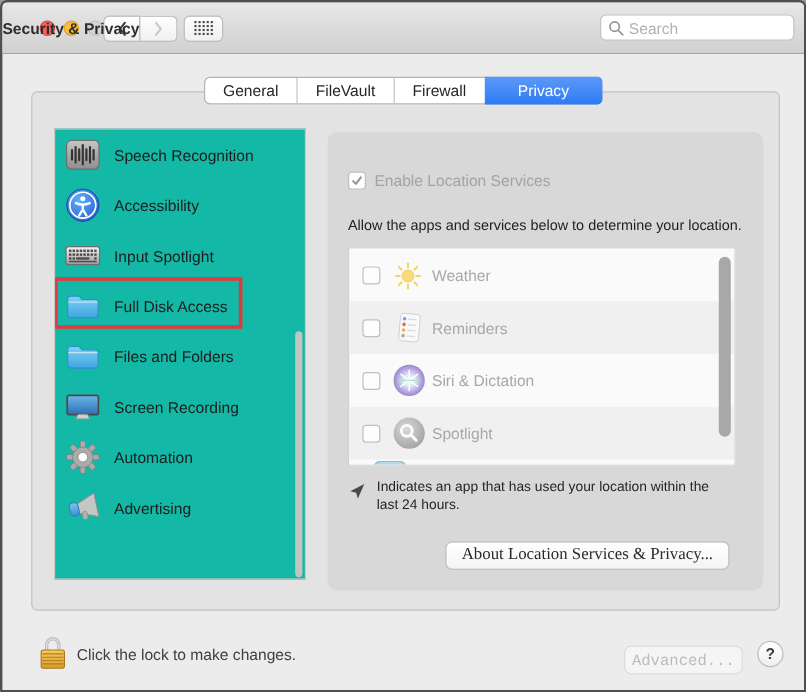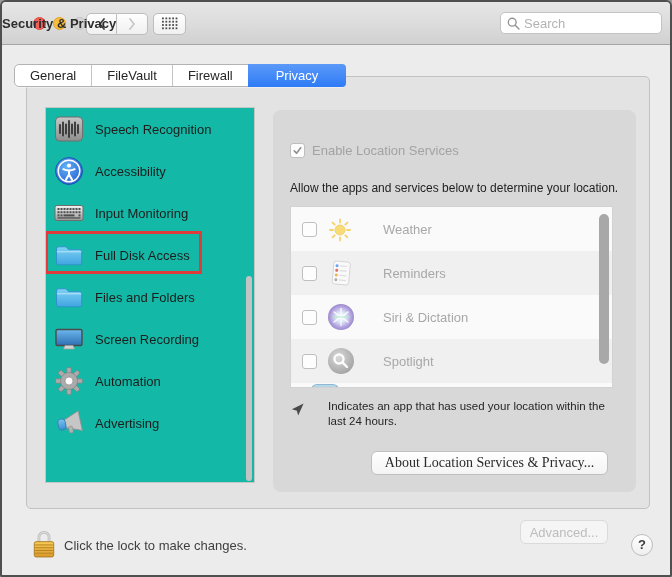--- a/index.html
+++ b/index.html
@@ -24,21 +24,21 @@
     background:linear-gradient(#fefefe,#f0f0f0);border:1px solid #bdbdbd;border-radius:5px;
     display:flex;align-items:center;justify-content:center;padding:0;}
   .wtitle{position:absolute;left:0;right:0;top:0;height:43px;line-height:43px;
     font-size:13px;font-weight:700;color:#2e2e2e;pointer-events:none;}
   .search{position:absolute;right:8px;top:10px;width:162px;height:22px;background:#fff;
     border:1px solid #c3c3c3;border-radius:5px;display:flex;align-items:center;padding:0 6px;}
   .search input{border:none;outline:none;flex:1;font-size:13px;color:#333;min-width:0;
     font-family:"Liberation Sans",sans-serif;background:transparent;margin-left:4px;}
   .search input::placeholder{color:#b2b2b2;}
   
-  .tabsbar{position:absolute;left:12px;right:0;top:62px;display:flex;justify-content:flex-start;z-index:5;}
+  .tabsbar{position:absolute;left:0;right:0;top:62px;display:flex;justify-content:center;z-index:5;}
   .tabset{display:flex;background:#fff;border:1px solid #b3b3b3;border-radius:5px;height:23px;
     box-shadow:0 1px 0 rgba(255,255,255,.4);}
   .tab{border:none;background:transparent;font-size:13px;color:#262626;padding:0 15px;
     height:21px;line-height:21px;border-left:1px solid #c4c4c4;cursor:default;
     font-family:"Liberation Sans",sans-serif;}
   .tab:first-child{border-left:none;}
   .tab.selected{background:linear-gradient(#5b99f8,#2e7bf6);color:#fff;border-left:none;
     border-radius:0 4px 4px 0;margin:-1px -1px -1px 0;height:23px;line-height:23px;padding:0 28px;}
   
   .contentbox{position:absolute;left:24px;top:74px;width:624px;height:433px;
@@ -59,37 +59,37 @@
   .enable-row{position:absolute;left:263px;top:66px;display:flex;align-items:center;}
   .cbox{width:15px;height:15px;background:#fdfdfd;border:1px solid #bfbfbf;border-radius:3px;
     display:flex;align-items:center;justify-content:center;flex:0 0 15px;}
   .enable-label{margin-left:7px;font-size:13px;color:#a3a3a3;}
   .desc{position:absolute;left:263px;top:104px;font-size:12px;color:#1e1e1e;}
   .appslist{position:absolute;left:263px;top:129px;width:323px;height:182px;background:#fafafa;
     border:1px solid #d2d2d2;overflow:hidden;}
   .app-row{height:44px;display:flex;align-items:center;padding-left:11px;position:relative;}
   .app-row.alt{background:#f0f0f0;}
   .aicon{width:30px;height:30px;margin-left:9px;display:flex;align-items:center;justify-content:center;}
-  .aname{margin-left:27px;font-size:13px;color:#a8a8a8;}
+  .aname{margin-left:4px;font-size:13px;color:#a8a8a8;}
   .partial-row{height:6px;position:relative;background:#fafafa;}
   .partial-icon{position:absolute;left:20px;top:1px;width:28px;height:8px;
     border-radius:6px 6px 0 0;background:linear-gradient(#b9d9ec,#9cc6e0);border:1px solid #8fb9d2;border-bottom:none;}
   .list-scroll{position:absolute;right:3px;top:7px;width:10px;height:150px;background:#a8a8a8;border-radius:5px;}
   .note-row{position:absolute;left:263px;top:322px;display:flex;width:320px;}
   .note-icon{flex:0 0 16px;margin-top:3px;}
-  .note-text{margin-left:22px;font-size:11.5px;line-height:15px;color:#252525;width:292px;}
+  .note-text{margin-left:8px;font-size:11.5px;line-height:15px;color:#252525;width:292px;}
   .about-btn{position:absolute;left:344px;top:374px;width:237px;height:24px;
     background:linear-gradient(#ffffff,#f4f4f4);border:1px solid #c0c0c0;border-radius:6px;
     font-size:14px;color:#2b2b2b;font-family:Liberation Serif, serif;}
   
   .footer-lock{position:absolute;left:30px;top:526px;width:24px;height:32px;background:none;border:none;padding:0;}
   .lock-text{position:absolute;left:62px;top:536px;font-size:13px;color:#3f3f3f;}
-  .advanced-btn{position:absolute;left:518px;top:518px;width:88px;height:24px;
+  .advanced-btn{position:absolute;left:518px;top:536px;width:99px;height:24px;
     background:#f5f5f5;border:1px solid #dadada;border-radius:6px;font-size:13px;color:#bcbcbc;
-    font-family:Liberation Sans, sans-serif;}
+    font-family:Liberation Mono, monospace;}
   .help-btn{position:absolute;left:629px;top:532px;width:22px;height:22px;border-radius:50%;
     background:linear-gradient(#ffffff,#efefef);border:1px solid #bdbdbd;font-size:13px;
     color:#3c3c3c;font-weight:700;text-align:center;line-height:20px;padding:0;
     font-family:"Liberation Sans",sans-serif;}
 </style>
 </head>
 <body>
 
 <div id="win">
 
@@ -221,21 +221,21 @@
                 <rect x="21.5" y="13.2" width="2" height="2"></rect>
                 <rect x="24.5" y="13.2" width="2" height="2"></rect>
               <rect x="3.5" y="16.4" width="2" height="2"></rect>
                 <rect x="6.5" y="16.4" width="2" height="2"></rect>
                 <rect x="24.5" y="16.4" width="2" height="2"></rect>
               <rect x="9.5" y="16.4" width="11" height="2"></rect>
               <rect x="3.5" y="19.3" width="23" height="1.3"></rect>
             </g>
           </svg>
         </span>
-        <span class="slabel">Input Monitoring</span>
+        <span class="slabel">Input Spotlight</span>
       </div>
 
       <div class="side-item">
         <span class="sicon">
           <svg width="30" height="30" viewBox="0 0 30 30">
             <defs>
                 <linearGradient id="g-f1" x1="0" y1="0" x2="0" y2="1">
                   <stop offset="0" stop-color="#7ed1f5"></stop>
                   <stop offset="1" stop-color="#41a5e1"></stop>
                 </linearGradient>

